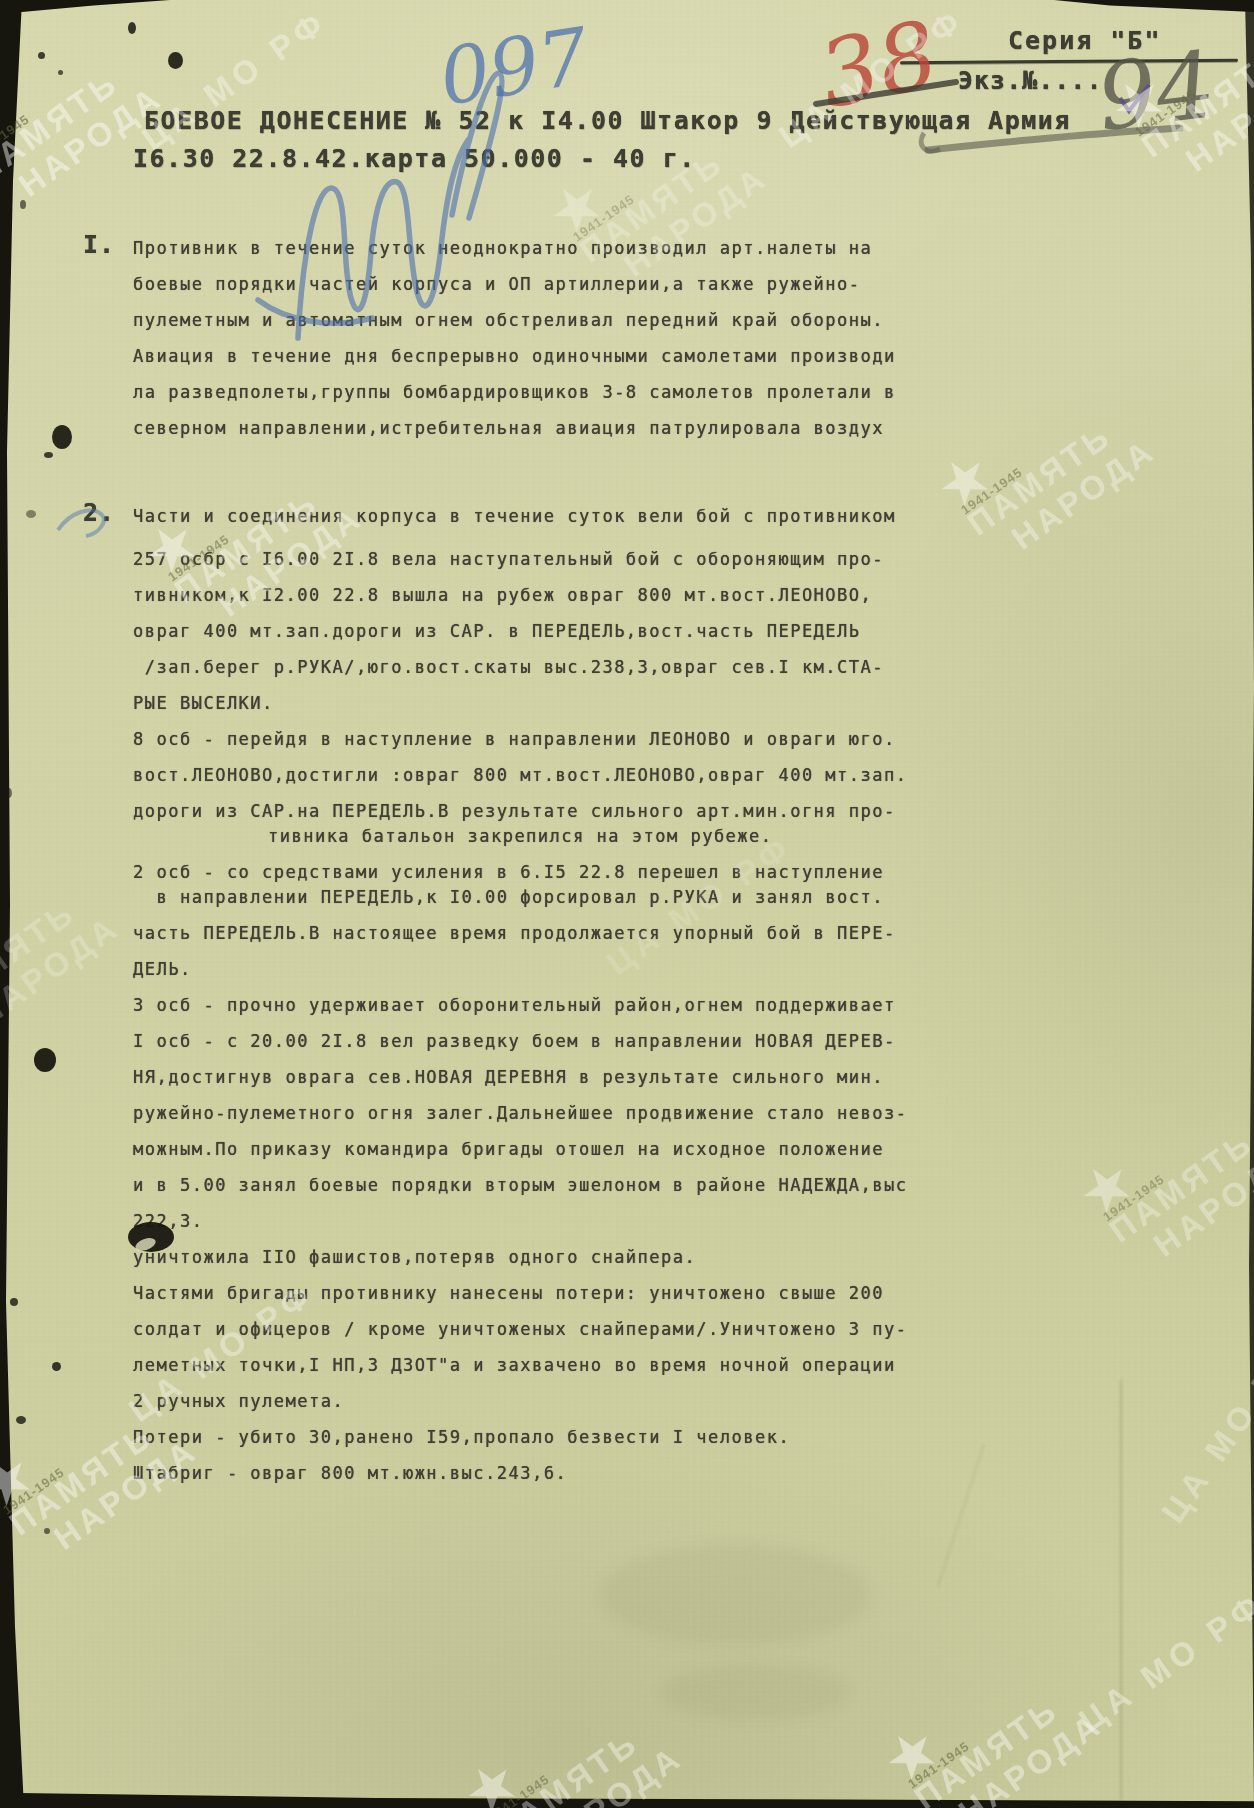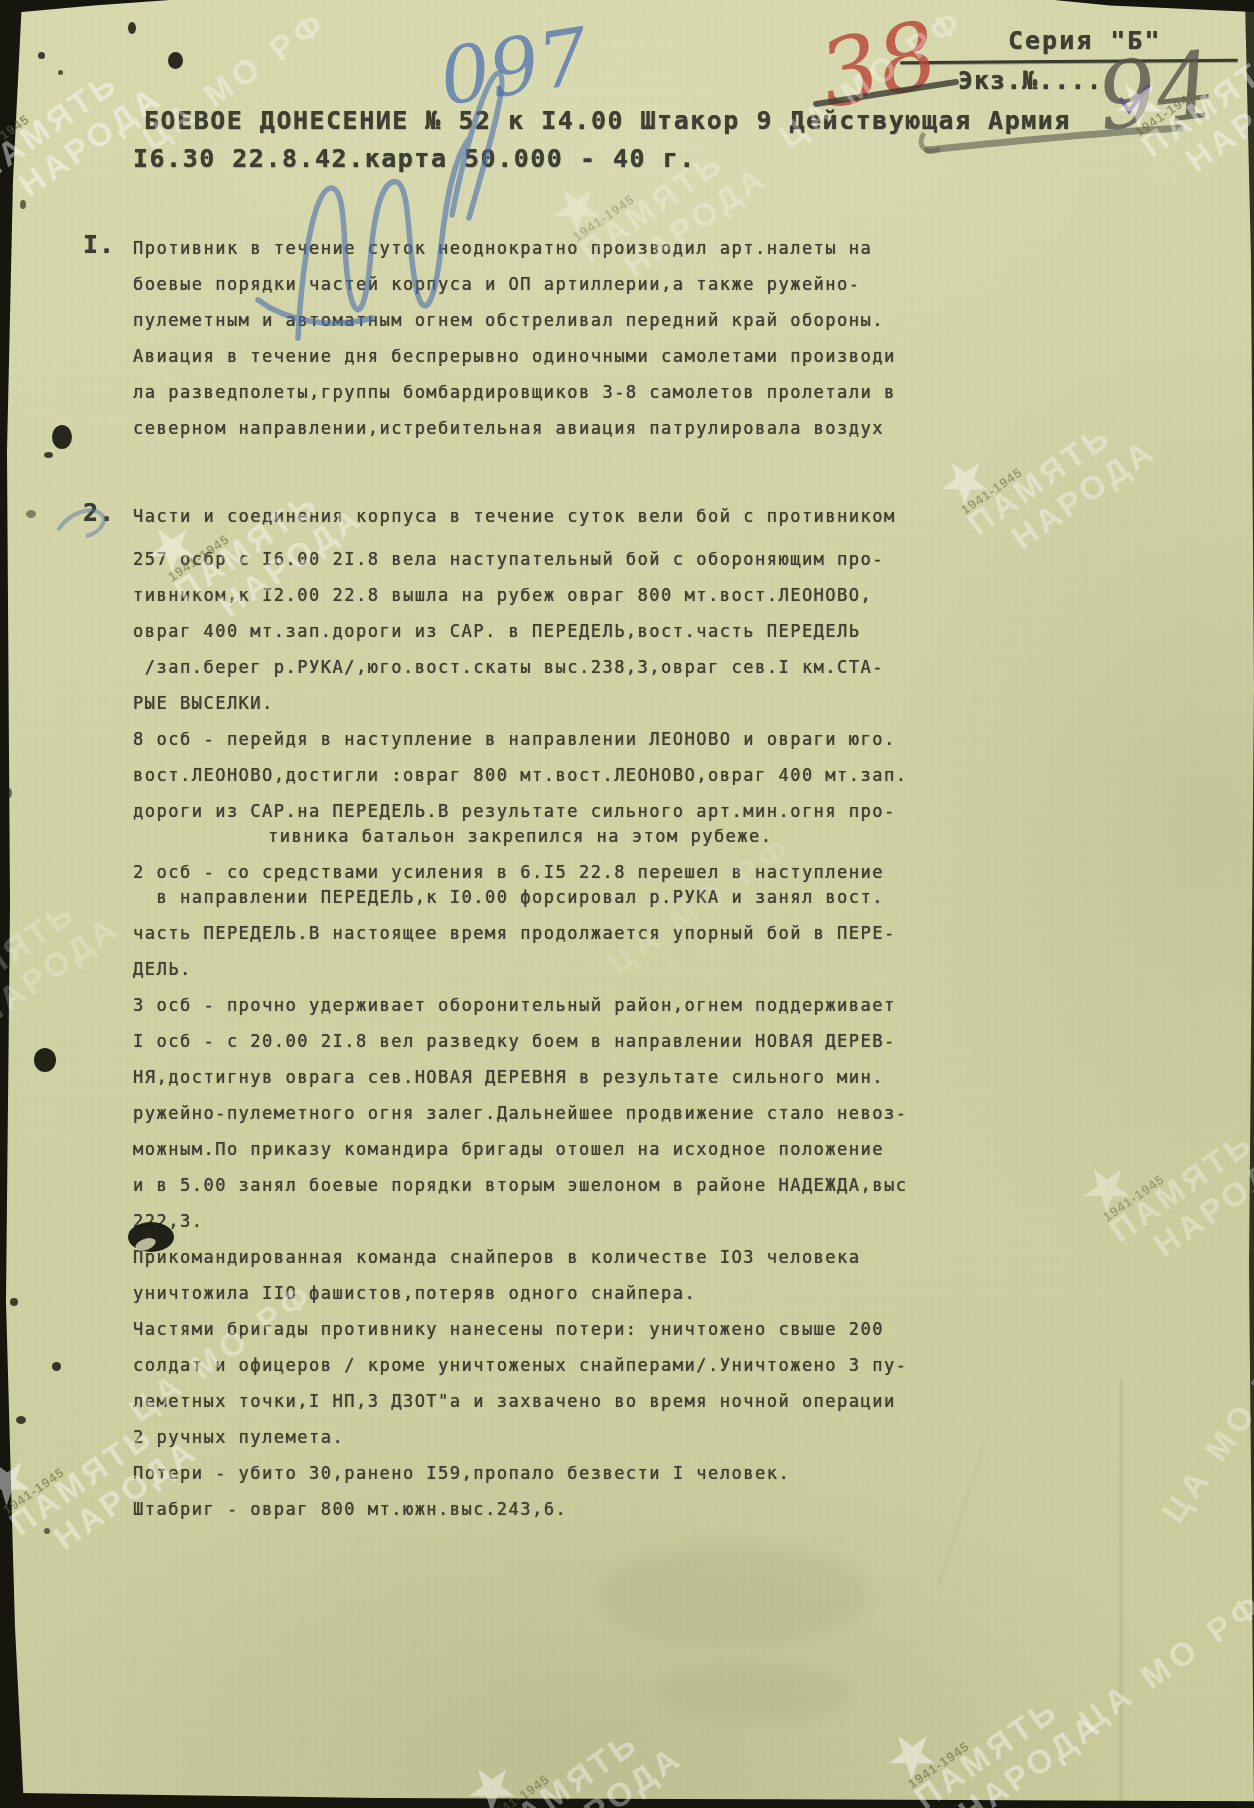--- a/index.html
+++ b/index.html
@@ -108,21 +108,20 @@
         <div class="line tight">в направлении ПЕРЕДЕЛЬ,к I0.00 форсировал р.РУКА и занял вост.</div>
         <div class="line">часть ПЕРЕДЕЛЬ.В настоящее время продолжается упорный бой в ПЕРЕ-</div>
         <div class="line">ДЕЛЬ.</div>
         <div class="line">3 осб - прочно удерживает оборонительный район,огнем поддерживает</div>
         <div class="line">I осб - с 20.00 2I.8 вел разведку боем в направлении НОВАЯ ДЕРЕВ-</div>
         <div class="line">НЯ,достигнув оврага сев.НОВАЯ ДЕРЕВНЯ в результате сильного мин.</div>
         <div class="line">ружейно-пулеметного огня залег.Дальнейшее продвижение стало невоз-</div>
         <div class="line">можным.По приказу командира бригады отошел на исходное положение</div>
         <div class="line">и в 5.00 занял боевые порядки вторым эшелоном в районе НАДЕЖДА,выс</div>
         <div class="line">222,3.</div>
-        <div class="line">Прикомандированная команда снайперов в количестве IO3 человека</div>
         <div class="line">уничтожила IIO фашистов,потеряв одного снайпера.</div>
         <div class="line">Частями бригады противнику нанесены потери: уничтожено свыше 200</div>
         <div class="line">солдат и офицеров / кроме уничтоженых снайперами/.Уничтожено 3 пу-</div>
         <div class="line">леметных точки,I НП,3 ДЗОТ"а и захвачено во время ночной операции</div>
         <div class="line">2 ручных пулемета.</div>
         <div class="line">Потери - убито 30,ранено I59,пропало безвести I человек.</div>
         <div class="line">Штабриг - овраг 800 мт.южн.выс.243,6.</div>
       </div>
     </div>
 

